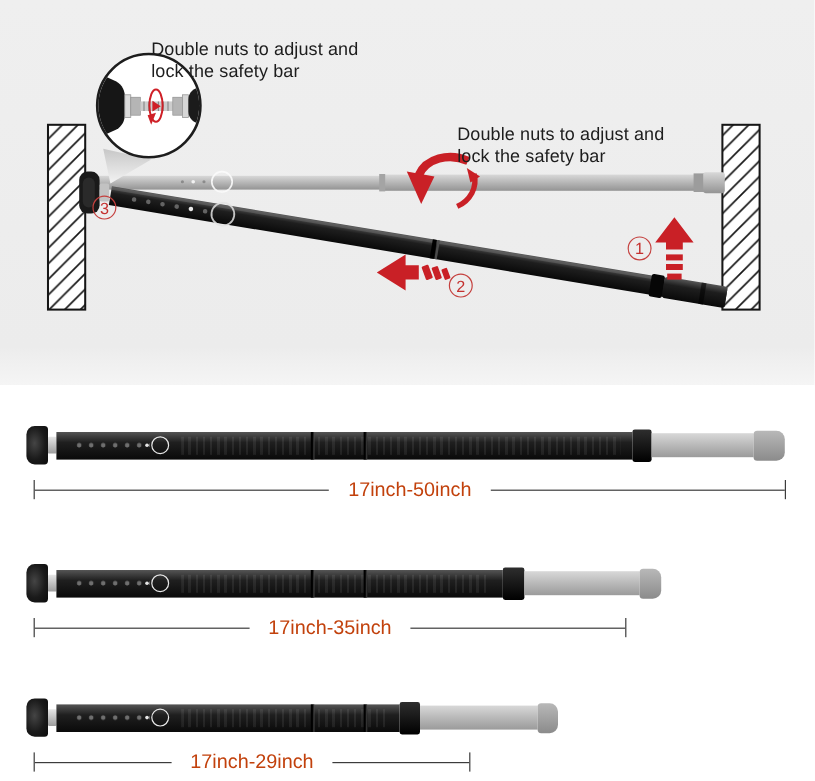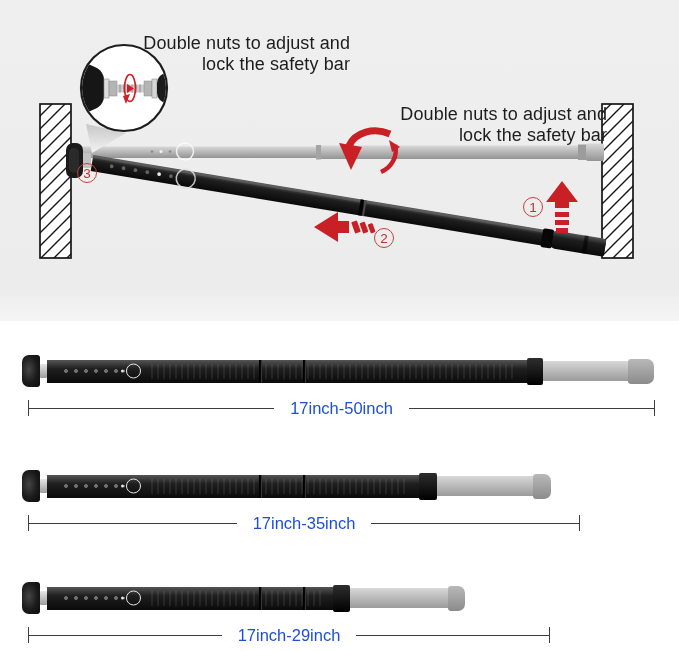--- a/index.html
+++ b/index.html
@@ -7,21 +7,21 @@
     position:relative;width:679px;height:651px;background:#ffffff;overflow:hidden;
     font-family:"Liberation Sans",sans-serif;color:#1d1d1d;
   }
   
   .diagram{
     position:absolute;left:0;top:0;width:679px;height:321px;
     background:linear-gradient(180deg,#efefef 0%,#ececec 90%,#f5f5f5 100%);
   }
   .diagram svg{position:absolute;left:0;top:0;}
   .ann{
-    position:absolute;text-align:right;font-size:18px;line-height:1.18;
+    position:absolute;text-align:left;font-size:15px;line-height:1.18;
     color:#1d1d1d;white-space:pre-line;letter-spacing:.1px;
   }
   .ann-top{left:126px;top:33px;width:224px;}
   .ann-right{left:381px;top:104px;width:226px;}
   .ann-bottom{left:193px;top:254px;width:234px;}
   .stepnum{
     position:absolute;width:20px;height:20px;border:1.6px solid #c5403e;border-radius:50%;
     color:#c4302e;font-size:13.5px;line-height:20px;text-align:center;box-sizing:border-box;
     background:transparent;
   }
@@ -54,21 +54,21 @@
     position:absolute;left:104px;right:10px;top:4px;bottom:4px;
     background:repeating-linear-gradient(90deg, rgba(255,255,255,.07) 0 2px, transparent 2px 6px);
   }
   .joint{position:absolute;top:0;bottom:0;width:3px;background:linear-gradient(90deg,#000 45%,#4e4e4e);}
   .j1{left:212px;} .j2{left:256px;}
   .collar{height:27px;flex:0 0 auto;background:linear-gradient(180deg,#2e2e2e,#000);border-radius:2px;}
   .tube-gray{height:20px;flex:0 0 auto;background:linear-gradient(180deg,#d8d8d8 0%,#bcbcbc 45%,#9b9b9b 100%);}
   .cap-gray{height:25px;flex:0 0 auto;background:linear-gradient(180deg,#b8b8b8,#8b8b8b);border-radius:3px 7px 7px 3px;}
   .dim{
     position:absolute;left:28px;top:60px;height:16px;display:flex;align-items:center;
-    border-left:1px solid #3c3c3c;border-right:1px solid #3c3c3c;color:#1d4ed8;box-sizing:border-box;
+    border-left:1px solid #3c3c3c;border-right:1px solid #3c3c3c;color:#c2410c;box-sizing:border-box;
   }
   .dim .seg{flex:1;height:1px;background:#3c3c3c;}
   .dim .lbl{margin:0 16px;font-size:16.5px;white-space:nowrap;}
 </style>
 </head>
 <body>
 
 <div class="canvas">
 
   <div class="diagram">
@@ -230,21 +230,21 @@
           <div class="dot-bright"></div>
           <div class="ring"></div>
           <div class="tex"></div>
           <div class="joint j1"></div>
           <div class="joint j2"></div>
         </div>
         <div class="collar" style="width: 18px;"></div>
         <div class="tube-gray" style="width: 96px;"></div>
         <div class="cap-gray" style="width: 18px;"></div>
       </div>
-      <div class="dim" style="width: 552px;">
+      <div class="dim" style="width: 494px;">
         <div class="seg"></div>
         <div class="lbl">17inch-35inch</div>
         <div class="seg"></div>
       </div>
     </div>
 
     <div class="bar-row" style="top:246px;">
       <div class="bar">
         <div class="cap-left"></div>
         <div class="nut"></div>
@@ -253,21 +253,21 @@
           <div class="dot-bright"></div>
           <div class="ring"></div>
           <div class="tex"></div>
           <div class="joint j1"></div>
           <div class="joint j2"></div>
         </div>
         <div class="collar" style="width: 17px;"></div>
         <div class="tube-gray" style="width: 98px;"></div>
         <div class="cap-gray" style="width: 17px;"></div>
       </div>
-      <div class="dim" style="width: 522px;">
+      <div class="dim" style="width: 364px;">
         <div class="seg"></div>
         <div class="lbl">17inch-29inch</div>
         <div class="seg"></div>
       </div>
     </div>
 
   </div>
 </div>
 
 </body></html>

